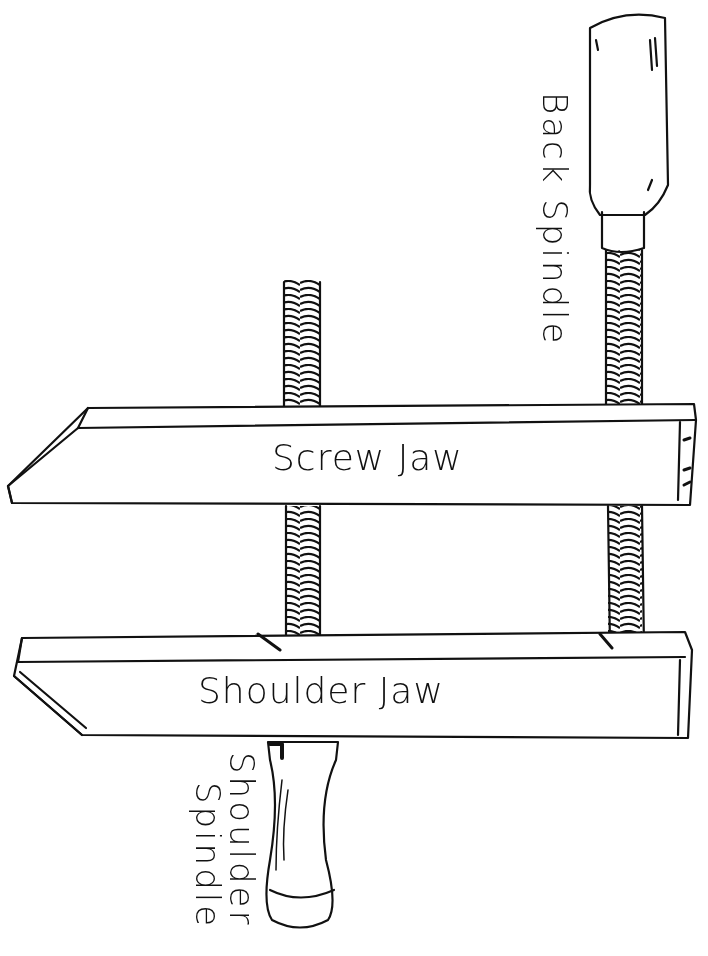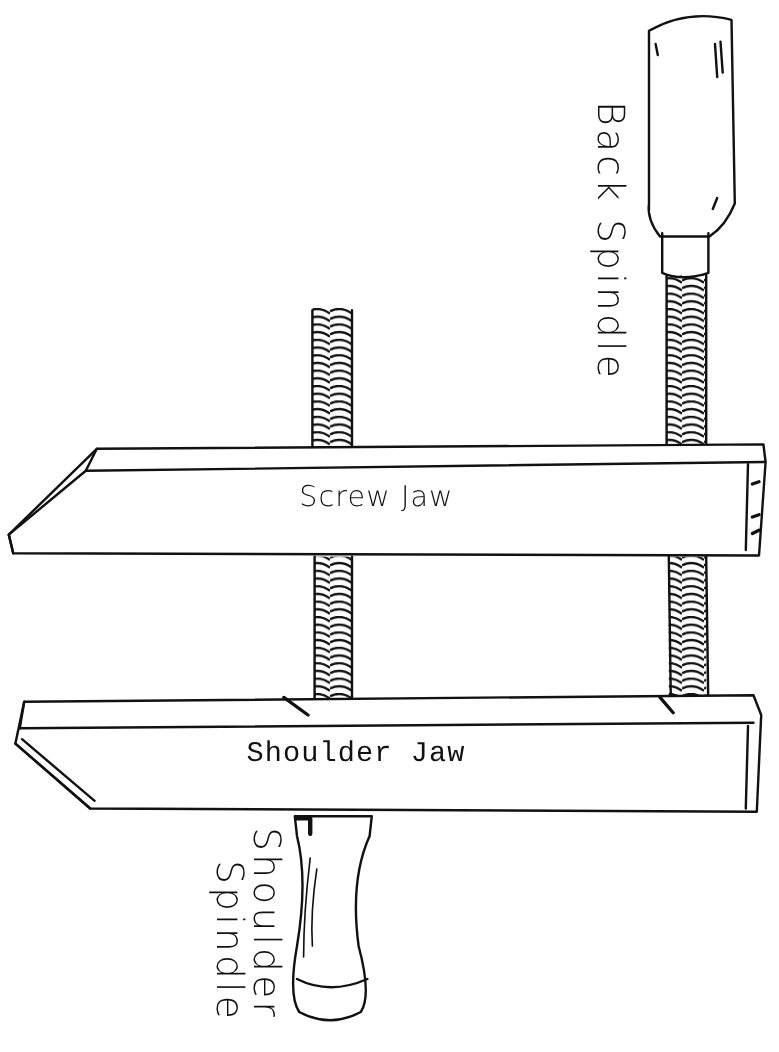--- a/index.html
+++ b/index.html
@@ -1,19 +1,19 @@
 <!DOCTYPE html>
 <html><head>
 <meta charset="utf-8">
 <style>
   html, body { margin: 0; padding: 0; background: #ffffff; }
   body { width: 708px; height: 956px; position: relative; overflow: hidden; }
   #diagram { position: absolute; left: 0; top: 0; width: 708px; height: 956px; }
   .lbl { position: absolute; font-family: "DejaVu Sans", sans-serif; color: #111; font-weight: 300; white-space: nowrap; }
-  .jaw-label { font-size: 26px; letter-spacing: 1px; }
+  .jaw-label { font-size: 36px; letter-spacing: 1px; }
   .vert { transform-origin: left top; transform: rotate(90deg); font-size: 34px; letter-spacing: 3px; }
 </style>
 </head>
 <body>
 
 <svg id="diagram" viewBox="0 0 708 956" xmlns="http://www.w3.org/2000/svg">
   <defs>
     <pattern id="thread" width="20" height="14" patternUnits="userSpaceOnUse">
       <path d="M0 3 Q10 -2 20 5 M0 10 Q10 5 20 12" stroke="#111" stroke-width="2.2" fill="none"></path>
     </pattern>
@@ -59,16 +59,16 @@
     <g>
       <path d="M268 742 L338 742 L336 760 Q318 800 326 860 Q338 905 328 920 Q300 935 272 920 Q262 905 270 860 Q280 800 270 760 Z" fill="#fff"></path>
       <path d="M270 890 Q300 905 334 890"></path>
       <path d="M282 780 Q276 830 276 870 M288 790 Q282 830 284 860" stroke-width="1.5"></path>
       <path d="M270 744 L282 744 L282 758" stroke-width="4"></path>
     </g>
   </g>
 </svg>
 
 <div class="lbl jaw-label" style="left:272px; top:437px;">Screw Jaw</div>
-<div class="lbl jaw-label" style="left:224px; top:670px;font-family:Liberation Mono, monospace;">Shoulder Jaw</div>
+<div class="lbl jaw-label" style="left:198px; top:670px;">Shoulder Jaw</div>
 <div class="lbl vert" style="left:575px; top:92px;">Back Spindle</div>
 <div class="lbl vert" style="left:262px; top:752px;">Shoulder</div>
 <div class="lbl vert" style="left:228px; top:782px;">Spindle</div>
 
 </body></html>

